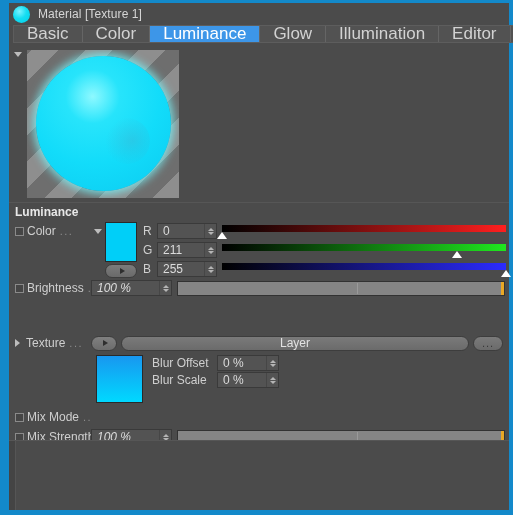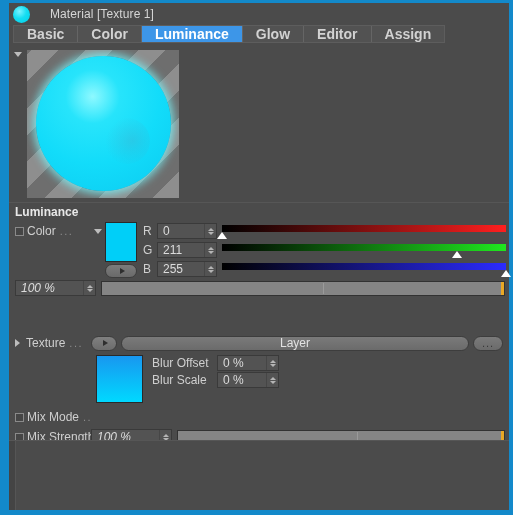--- a/index.html
+++ b/index.html
@@ -44,21 +44,21 @@
   .mat-icon {
     width: 17px;
     height: 17px;
     border-radius: 50%;
     background: radial-gradient(circle at 38% 32%, #7bf2ff 0%, #15ddf2 45%, #00cfe8 100%);
     flex: 0 0 auto;
   }
   #title-text {
     color: #d6d6d6;
     font-size: 12px;
-    margin-left: 20px;
+    margin-left: 8px;
     white-space: nowrap;
     letter-spacing: 0.1px;
   }
 
   
   #tabstrip {
     height: 22px;
     background: #4b4b4b;
     display: flex;
     align-items: stretch;
@@ -68,30 +68,29 @@
   #tabstrip-inner {
     display: flex;
     align-items: stretch;
     background: #535353;
     border: 1px solid #5d5d5d;
     height: 18px;
     box-sizing: border-box;
   }
   .tab {
     color: #d2d2d2;
-    font-size: 14px;
+    font-size: 17px;
     padding: 0 13px;
     display: flex;
     align-items: center;
     justify-content: center;
     border-right: 1px solid #656565;
     background: #525252;
     white-space: nowrap;
     box-sizing: border-box;
-    font-weight: bold;
   }
   .tab:last-child { border-right: none; }
   .tab.active {
     background: #3d96e8;
     color: #ffffff;
   }
 
   
   #preview-row {
     position: relative;
@@ -540,20 +539,21 @@
       <div class="mat-icon"></div>
       <div id="title-text">Material [Texture 1]</div>
     </div>
 
     <div id="tabstrip">
       <div id="tabstrip-inner">
         <div class="tab">Basic</div>
         <div class="tab">Color</div>
         <div class="tab active">Luminance</div>
         <div class="tab">Glow</div>
+        <div class="tab">Illumination</div>
         <div class="tab">Editor</div>
         <div class="tab">Assign</div>
       </div>
     </div>
 
     <div id="preview-row">
       <div id="preview-collapse">
         <div class="tri-down"></div>
       </div>
       <div id="preview">
@@ -624,20 +624,25 @@
             <div class="gradbar-wrap">
               <div class="gradbar grad-b"></div>
               <div class="grad-marker" style="left:100%"></div>
             </div>
           </div>
 
         </div>
       </div>
 
       <div class="row">
+        <div class="label-cell">
+          <span class="chk"></span>
+          <span class="label-text">Brightness</span>
+          <span class="label-dots">.</span>
+        </div>
         <div class="num w-pct">
           <span class="val">100 %</span>
           <span class="spinner">
             <span class="spin-up"></span>
             <span class="spin-down"></span>
           </span>
         </div>
         <div class="slider">
           <div class="slider-fill" style="width:100%"></div>
           <div class="slider-tick" style="left:55%"></div>

